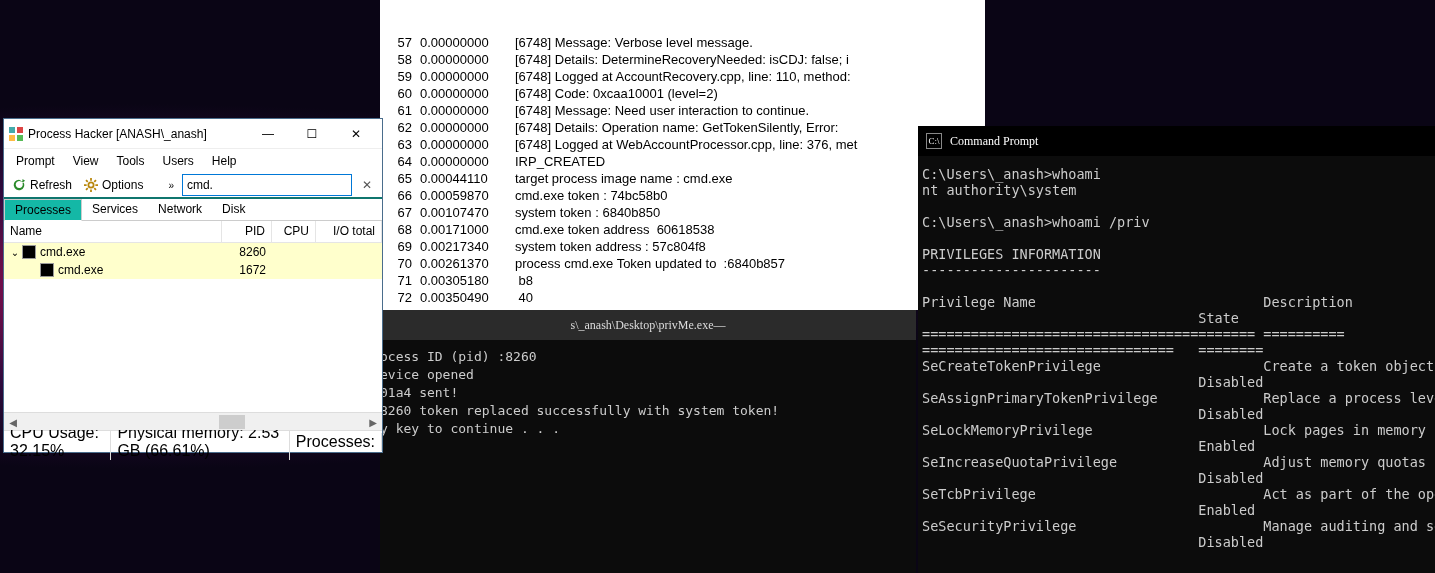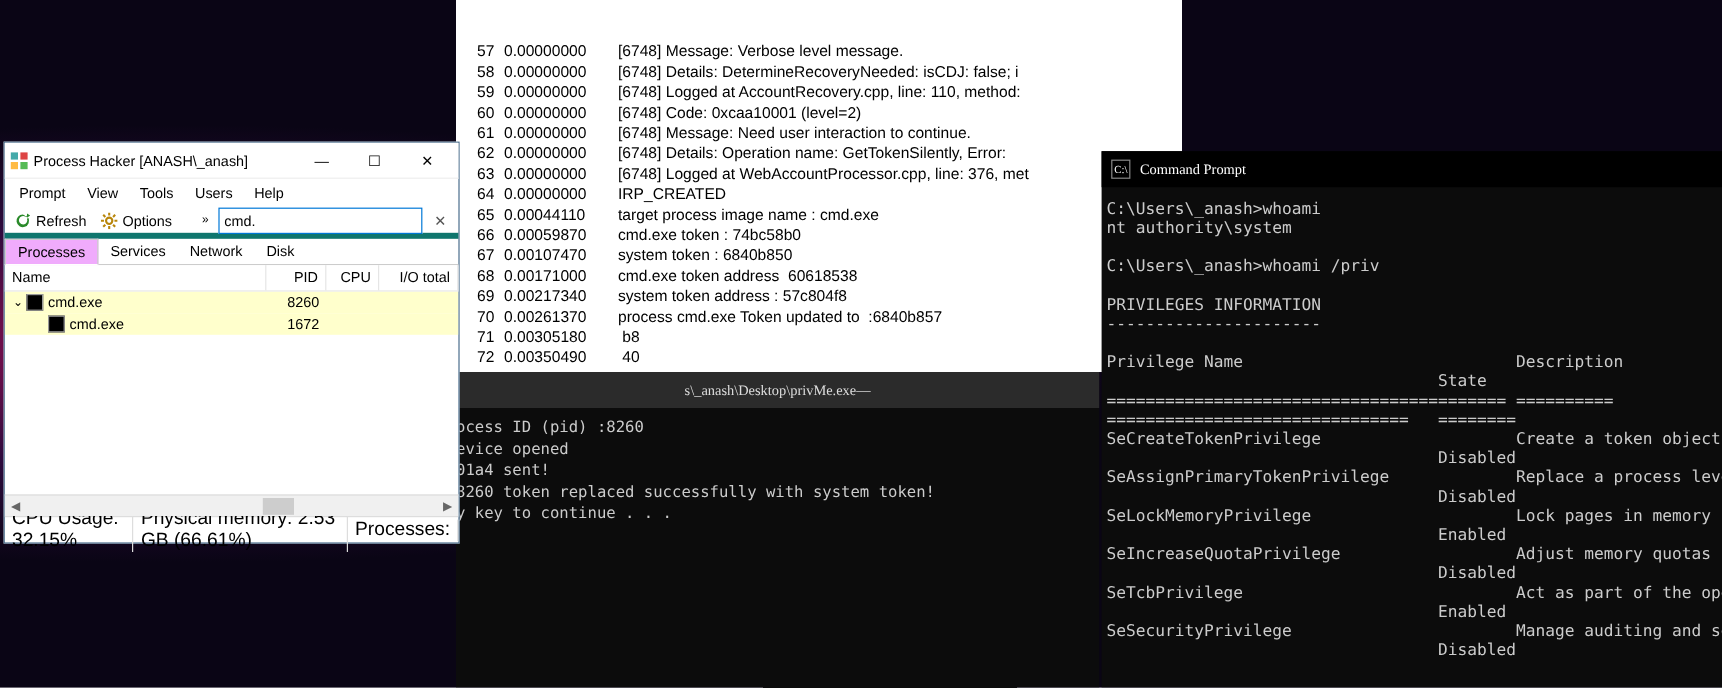--- a/index.html
+++ b/index.html
@@ -61,28 +61,28 @@
 }
 .ph-titlebar {
   height:30px; background:#fff; border-bottom:1px solid #eee;
   display:flex; align-items:center; padding:0 6px 0 4px; gap:4px;
 }
 .ph-titlebar .ph-icon { width:16px; height:16px; }
 .ph-titlebar .ph-title { flex:1; font-size:12px; }
 .ph-winbtn { width:40px; height:28px; display:flex; align-items:center; justify-content:center; color:#000; }
 .ph-menubar { height:24px; display:flex; align-items:center; padding:0 4px; gap:2px; }
 .ph-menubar span { padding:2px 8px; }
-.ph-toolbar { height:26px; display:flex; align-items:center; padding:0 4px; gap:4px; border-bottom:5px solid #0f766e; }
+.ph-toolbar { height:26px; display:flex; align-items:center; padding:0 4px; gap:4px; border-bottom:2px solid #0f766e; }
 .ph-tool { display:flex; align-items:center; gap:4px; padding:2px 4px; }
 .ph-tool svg { width:14px; height:14px; }
 .ph-chevrons { margin-left:auto; padding:0 4px; font-size:10px; }
 .ph-search { border:1px solid #0078d7; height:22px; flex:1; max-width:170px; padding:0 4px; font-size:12px; outline:none; }
 .ph-tabs { height:22px; display:flex; border-bottom:1px solid #ccc; }
 .ph-tabs span { padding:3px 10px; font-size:12px; }
-.ph-tabs span.active { background:#f0abfc; border:1px solid #ccc; border-bottom:1px solid #fff; margin-bottom:-1px; }
+.ph-tabs span.active { background:#14b8a6; border:1px solid #ccc; border-bottom:1px solid #fff; margin-bottom:-1px; }
 .ph-header { height:22px; display:flex; background:#fff; border-bottom:1px solid #e5e5e5; }
 .ph-header div { padding:3px 6px; border-right:1px solid #e5e5e5; font-size:12px; }
 .ph-col-name{ flex:1; }
 .ph-col-pid { width:50px; text-align:right; }
 .ph-col-cpu { width:44px; text-align:right; }
 .ph-col-io  { width:66px; text-align:right; }
 .ph-rows { flex:1; overflow:hidden; }
 .ph-row { height:18px; display:flex; align-items:center; background:#ffffcc; }
 .ph-row .exp { width:14px; text-align:center; font-size:10px; }
 .ph-row .indent { display:inline-block; }

